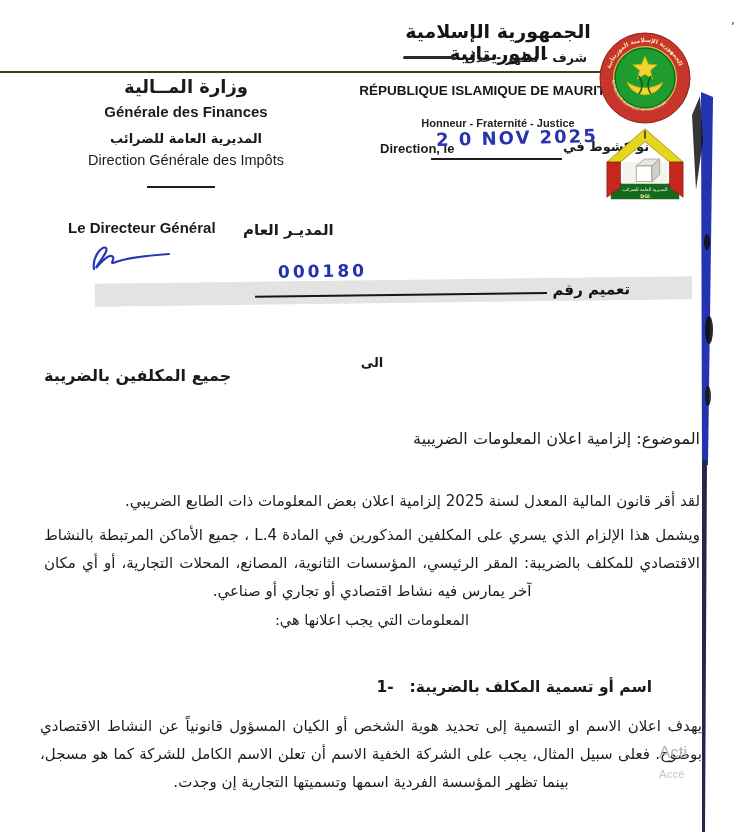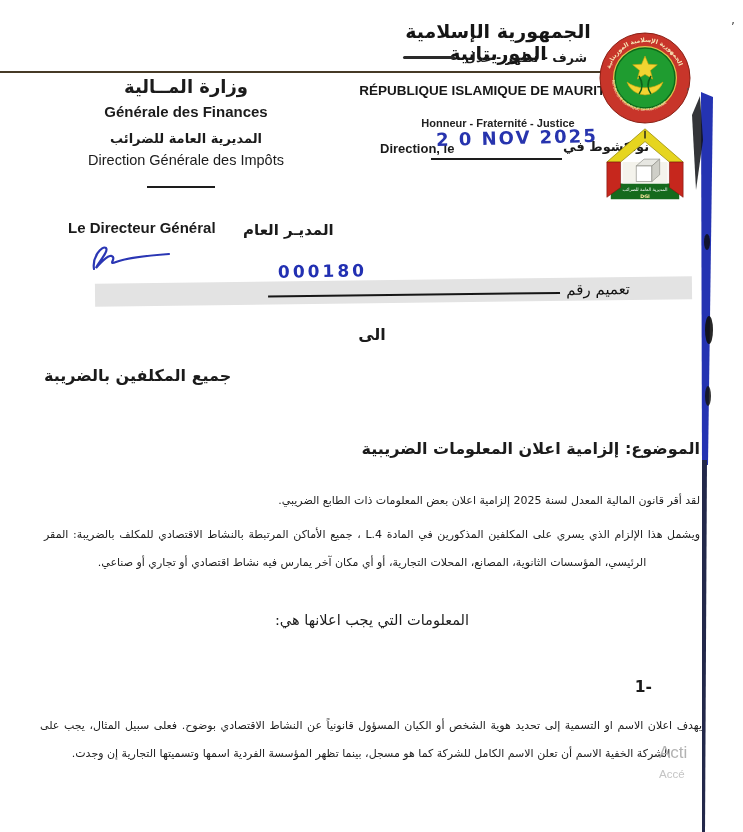--- a/index.html
+++ b/index.html
@@ -43,28 +43,28 @@
     font-weight:bold;font-size:15px;margin-top:8px;}
   .sender-ar{top:221px;left:243px;direction:rtl;font-size:15px;font-weight:bold;}
   .signature{top:241px;left:90px;width:82px;height:34px;}
   .ref-stamp{top:261px;left:278px;font-size:17px;font-weight:bold;color:#2230b2;
     letter-spacing:3px;transform:rotate(-1deg);}
   .ref-underline{top:283px;left:281px;width:32px;height:2px;background:#2230b2;transform:rotate(-2deg);}
   
   .gray-band{top:280px;left:95px;width:597px;height:23px;background:#e3e3e3;
     transform:rotate(-0.7deg);display:flex;direction:rtl;align-items:center;
     padding-right:62px;box-sizing:border-box;gap:6px;}
-  .circ-label{font-size:15px;font-weight:normal;color:#111;white-space:nowrap;}
+  .circ-label{font-size:15px;font-weight:bold;color:#111;white-space:nowrap;}
   .band-line{display:inline-block;width:292px;height:2px;background:#161616;margin-top:6px;}
   
   .col{left:44px;width:656px;}
-  .to-label{top:325px;text-align:center;font-size:16px;font-weight:bold;direction:rtl;}
+  .to-label{top:355px;text-align:center;font-size:13px;font-weight:bold;direction:rtl;}
   .recipients{top:366px;text-align:left;font-size:16px;font-weight:bold;direction:rtl;}
-  .subject{top:439px;text-align:right;direction:rtl;font-size:16px;font-weight:bold;}
-  .para{direction:rtl;font-size:11px;line-height:28px;color:#1c1c1c;}
+  .subject{top:429px;text-align:right;direction:rtl;font-size:16px;font-weight:normal;}
+  .para{direction:rtl;font-size:15px;line-height:28px;color:#1c1c1c;}
   .para-1{top:487px;text-align:right;}
   .para-2{top:521px;text-align:justify;text-align-last:center;}
   .list-intro{top:612px;text-align:center;direction:rtl;font-size:14.5px;}
   .item-heading{top:678px;display:flex;justify-content:flex-end;gap:16px;
     padding-right:48px;box-sizing:border-box;font-size:15.5px;font-weight:bold;}
   .item-title{direction:rtl;}
   .item-body{top:712px;left:40px;width:662px;text-align:justify;text-align-last:center;}
   
   .edge-band{top:0;left:692px;width:51px;height:832px;}
   .watermark{top:741px;left:659px;width:43px;overflow:hidden;
@@ -149,20 +149,21 @@
 <div class="abs col recipients">جميع المكلفين بالضريبة</div>
 
 <div class="abs col subject">الموضوع: إلزامية اعلان المعلومات الضريبية</div>
 
 <div class="abs col para para-1">لقد أقر قانون المالية المعدل لسنة 2025 إلزامية اعلان بعض المعلومات ذات الطابع الضريبي.</div>
 <div class="abs col para para-2">ويشمل هذا الإلزام الذي يسري على المكلفين المذكورين في المادة L.4 ، جميع الأماكن المرتبطة بالنشاط الاقتصادي للمكلف بالضريبة: المقر الرئيسي، المؤسسات الثانوية، المصانع، المحلات التجارية، أو أي مكان آخر يمارس فيه نشاط اقتصادي أو تجاري أو صناعي.</div>
 <div class="abs col list-intro">المعلومات التي يجب اعلانها هي:</div>
 
 <div class="abs col item-heading">
   <span class="item-num">1-</span>
+  <span class="item-title">اسم أو تسمية المكلف بالضريبة:</span>
 </div>
 
 <div class="abs para item-body">يهدف اعلان الاسم او التسمية إلى تحديد هوية الشخص أو الكيان المسؤول قانونياً عن النشاط الاقتصادي بوضوح. فعلى سبيل المثال، يجب على الشركة الخفية الاسم أن تعلن الاسم الكامل للشركة كما هو مسجل، بينما تظهر المؤسسة الفردية اسمها وتسميتها التجارية إن وجدت.</div>
 
 <svg class="abs edge-band" viewBox="0 0 51 832">
   <polygon points="9,92 21,97 16,465 10,465" fill="#2433b2"></polygon>
   <polygon points="10,460 15,460 13,832 10,832" fill="#23284a"></polygon>
   <polygon points="0,115 8,96 11,140 4,190" fill="#101216" opacity="0.85"></polygon>
   <ellipse cx="17" cy="330" rx="4" ry="14" fill="#101010" opacity="0.9"></ellipse>
   <ellipse cx="16" cy="396" rx="3" ry="10" fill="#141414" opacity="0.85"></ellipse>

